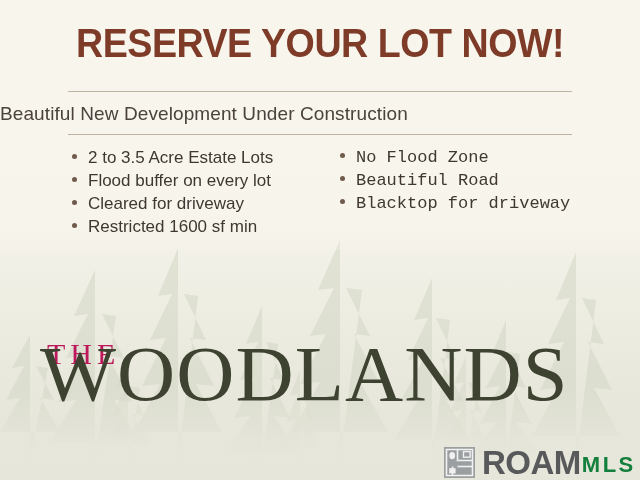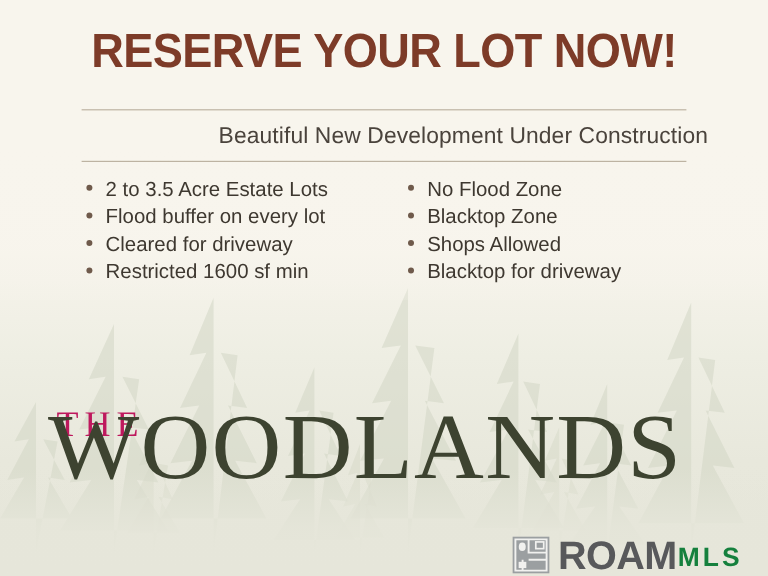--- a/index.html
+++ b/index.html
@@ -88,39 +88,39 @@
     background: #bdb3a2;
   }
   .rule-top { top: 91px; }
   .rule-bottom { top: 134px; }
 
   .subtitle {
     position: absolute;
     left: 0;
     top: 101px;
     width: 590px;
-    text-align: right;
+    text-align: left;
     color: #4a433c;
     font-size: 19px;
     line-height: 26px;
     letter-spacing: 0.1px;
     white-space: nowrap;
   }
 
   
   .cols {
     position: absolute;
     left: 72px;
     top: 146px;
     width: 520px;
     display: flex;
     gap: 0px;
   }
   .col { width: 268px; }
-  .col.right { width: 252px; }
+  .col.right { width: 252px; font-family: Liberation Mono, monospace; }
 
   .bullet-row {
     display: flex;
     align-items: baseline;
     height: 23px;
   }
   .dot {
     width: 5px;
     height: 5px;
     border-radius: 50%;
@@ -159,21 +159,21 @@
     line-height: 76px;
     letter-spacing: 1px;
     white-space: nowrap;
     transform: scaleX(1.06) scaleY(1.02);
     transform-origin: 0 50%;
   }
 
   
   .roam {
     position: absolute;
-    left: 427px;
+    left: 444px;
     top: 444px;
     display: flex;
     align-items: center;
     height: 36px;
   }
   .roam-icon {
     width: 31px;
     height: 31px;
     margin-right: 7px;
     flex: 0 0 auto;
@@ -251,25 +251,21 @@
         <span class="bullet-text">Restricted 1600 sf min</span>
       </div>
     </div>
     <div class="col right">
       <div class="bullet-row">
         <span class="dot"></span>
         <span class="bullet-text">No Flood Zone</span>
       </div>
       <div class="bullet-row">
         <span class="dot"></span>
-        <span class="bullet-text">Blacktop Zone</span>
-      </div>
-      <div class="bullet-row">
-        <span class="dot"></span>
-        <span class="bullet-text">Shops Allowed</span>
+        <span class="bullet-text">Beautiful Road</span>
       </div>
       <div class="bullet-row">
         <span class="dot"></span>
         <span class="bullet-text">Blacktop for driveway</span>
       </div>
     </div>
   </div>
 
   <div class="logo-the">THE</div>
   <div class="logo-woodlands">WOODLANDS</div>

